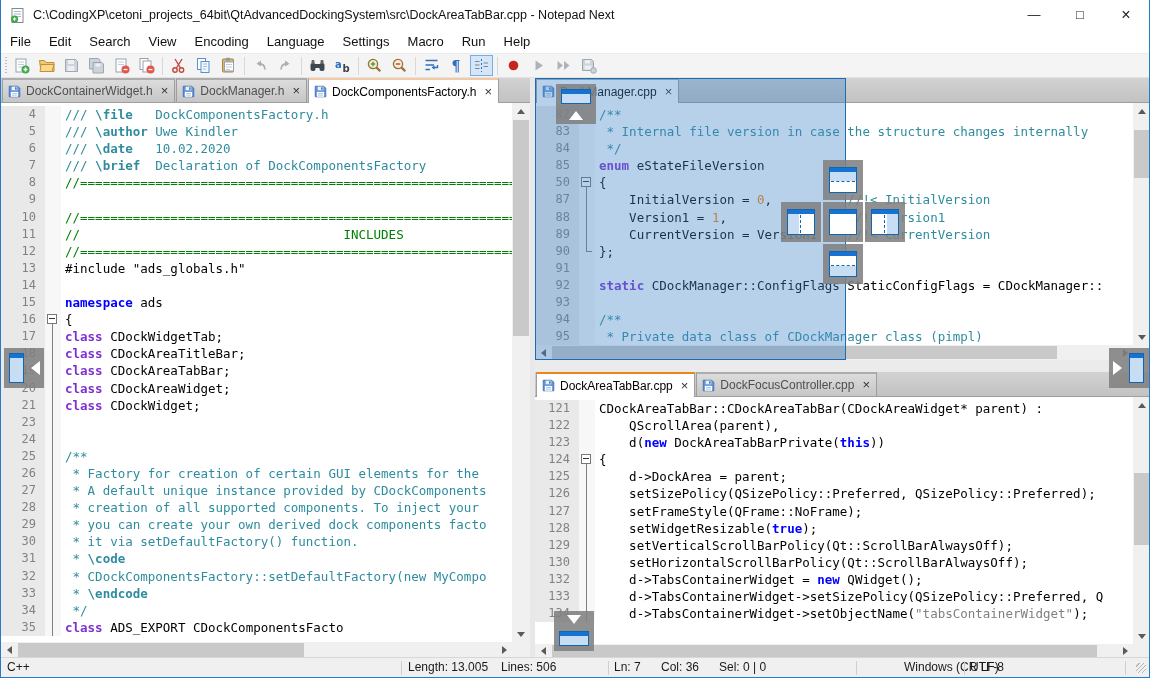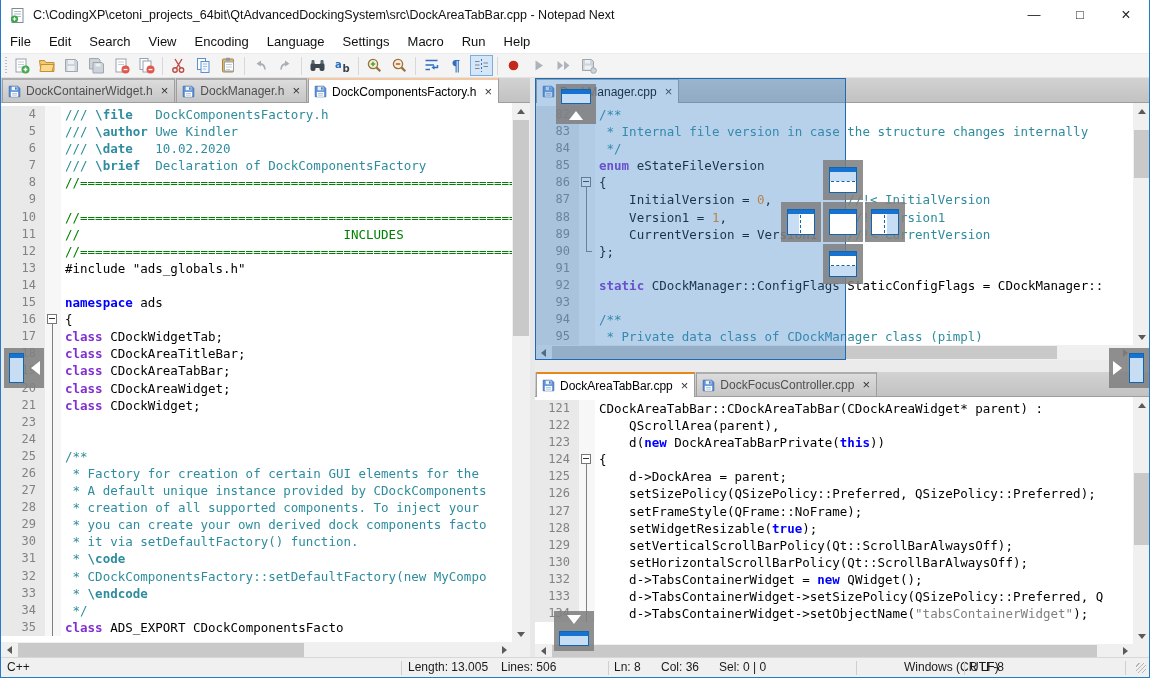--- a/index.html
+++ b/index.html
@@ -480,21 +480,21 @@
             <span class="tab-label">DockManager.cpp</span>
             <span class="tab-close">×</span>
           </div>
         </div>
       <div class="editor">
         <div class="rows" id="rows-tr">
             <div class="row"><span class="ln">82</span><span class="fold"></span><span class="codeseg"><span class="c-cm">/**</span></span></div>
             <div class="row"><span class="ln">83</span><span class="fold"></span><span class="codeseg"><span class="c-cm"> * Internal file version in case the structure changes internally</span></span></div>
             <div class="row"><span class="ln">84</span><span class="fold"></span><span class="codeseg"><span class="c-cm"> */</span></span></div>
             <div class="row"><span class="ln">85</span><span class="fold"></span><span class="codeseg"><span class="c-kt">enum</span><span class="c-df"> eStateFileVersion</span></span></div>
-            <div class="row"><span class="ln">86</span><span class="fold f-open"><span class="fbox"></span></span><span class="codeseg"><span class="c-df">{</span></span></div>
+            <div class="row"><span class="ln">50</span><span class="fold f-open"><span class="fbox"></span></span><span class="codeseg"><span class="c-df">{</span></span></div>
             <div class="row"><span class="ln">87</span><span class="fold f-line"></span><span class="codeseg"><span class="c-df">    InitialVersion = </span><span class="c-nu">0</span><span class="c-df">,</span><span class="c-cm">          //!&lt; InitialVersion</span></span></div>
             <div class="row"><span class="ln">88</span><span class="fold f-line"></span><span class="codeseg"><span class="c-df">    Version1 = </span><span class="c-nu">1</span><span class="c-df">,</span><span class="c-cm">                //!&lt; Version1</span></span></div>
             <div class="row"><span class="ln">89</span><span class="fold f-line"></span><span class="codeseg"><span class="c-df">    CurrentVersion = Version1    </span><span class="c-cm">//!&lt; CurrentVersion</span></span></div>
             <div class="row"><span class="ln">90</span><span class="fold f-end"></span><span class="codeseg"><span class="c-df">};</span></span></div>
             <div class="row"><span class="ln">91</span><span class="fold"></span><span class="codeseg"></span></div>
             <div class="row"><span class="ln">92</span><span class="fold"></span><span class="codeseg"><span class="c-kt">static</span><span class="c-df"> CDockManager::ConfigFlags StaticConfigFlags = CDockManager::</span></span></div>
             <div class="row"><span class="ln">93</span><span class="fold"></span><span class="codeseg"></span></div>
             <div class="row"><span class="ln">94</span><span class="fold"></span><span class="codeseg"><span class="c-cm">/**</span></span></div>
             <div class="row"><span class="ln">95</span><span class="fold"></span><span class="codeseg"><span class="c-cm"> * Private data class of CDockManager class (pimpl)</span></span></div>
           </div>
@@ -637,21 +637,21 @@
     <div class="edge-rect-h"></div>
       <div class="etri"></div>
   </div>
 
   <div id="statusbar">
     <span id="st-lang">C++</span>
     <span class="st-sep" style="left:400px"></span>
     <span id="st-length">Length: 13.005</span>
     <span id="st-lines">Lines: 506</span>
     <span class="st-sep" style="left:607px"></span>
-    <span id="st-ln">Ln: 8</span>
+    <span id="st-ln">Ln: 7</span>
     <span id="st-col">Col: 36</span>
     <span id="st-sel">Sel: 0 | 0</span>
     <span class="st-sep" style="left:855px"></span>
     <span id="st-eol">Windows (CR LF)</span>
     <span class="st-sep" style="left:963px"></span>
     <span id="st-enc">UTF-8</span>
     <span class="st-sep" style="left:1124px"></span>
     <span id="st-grip"></span>
   </div>
 

